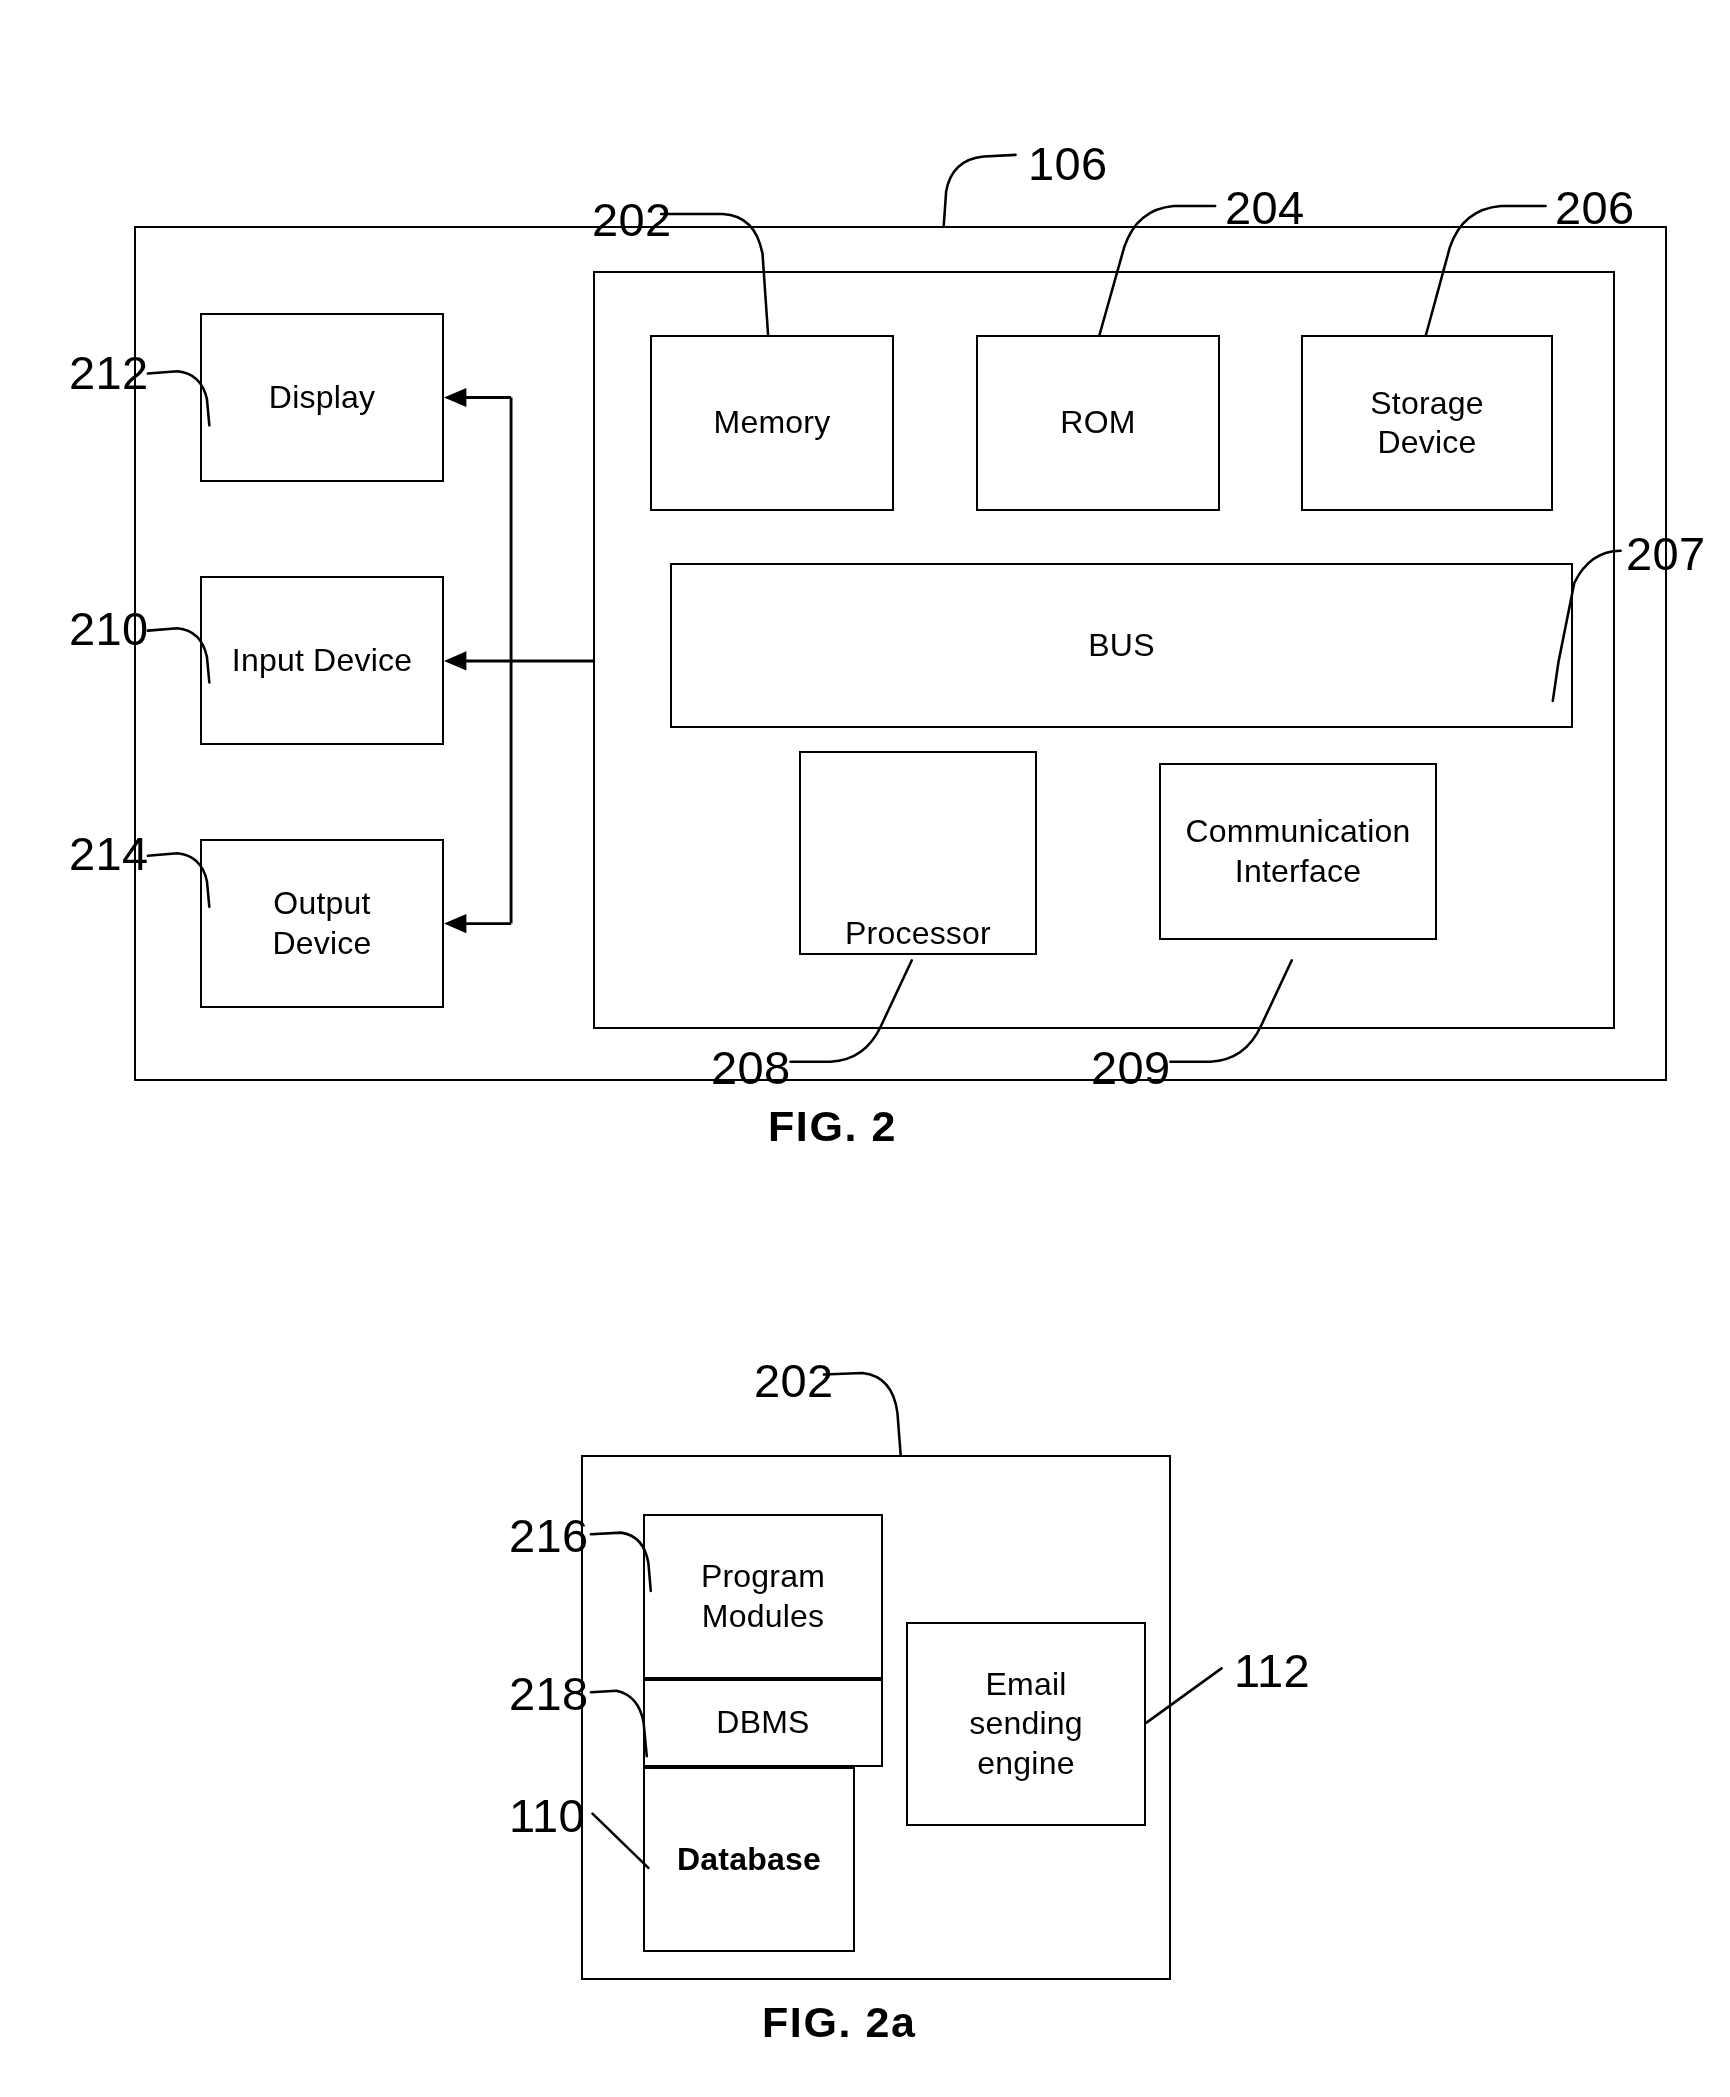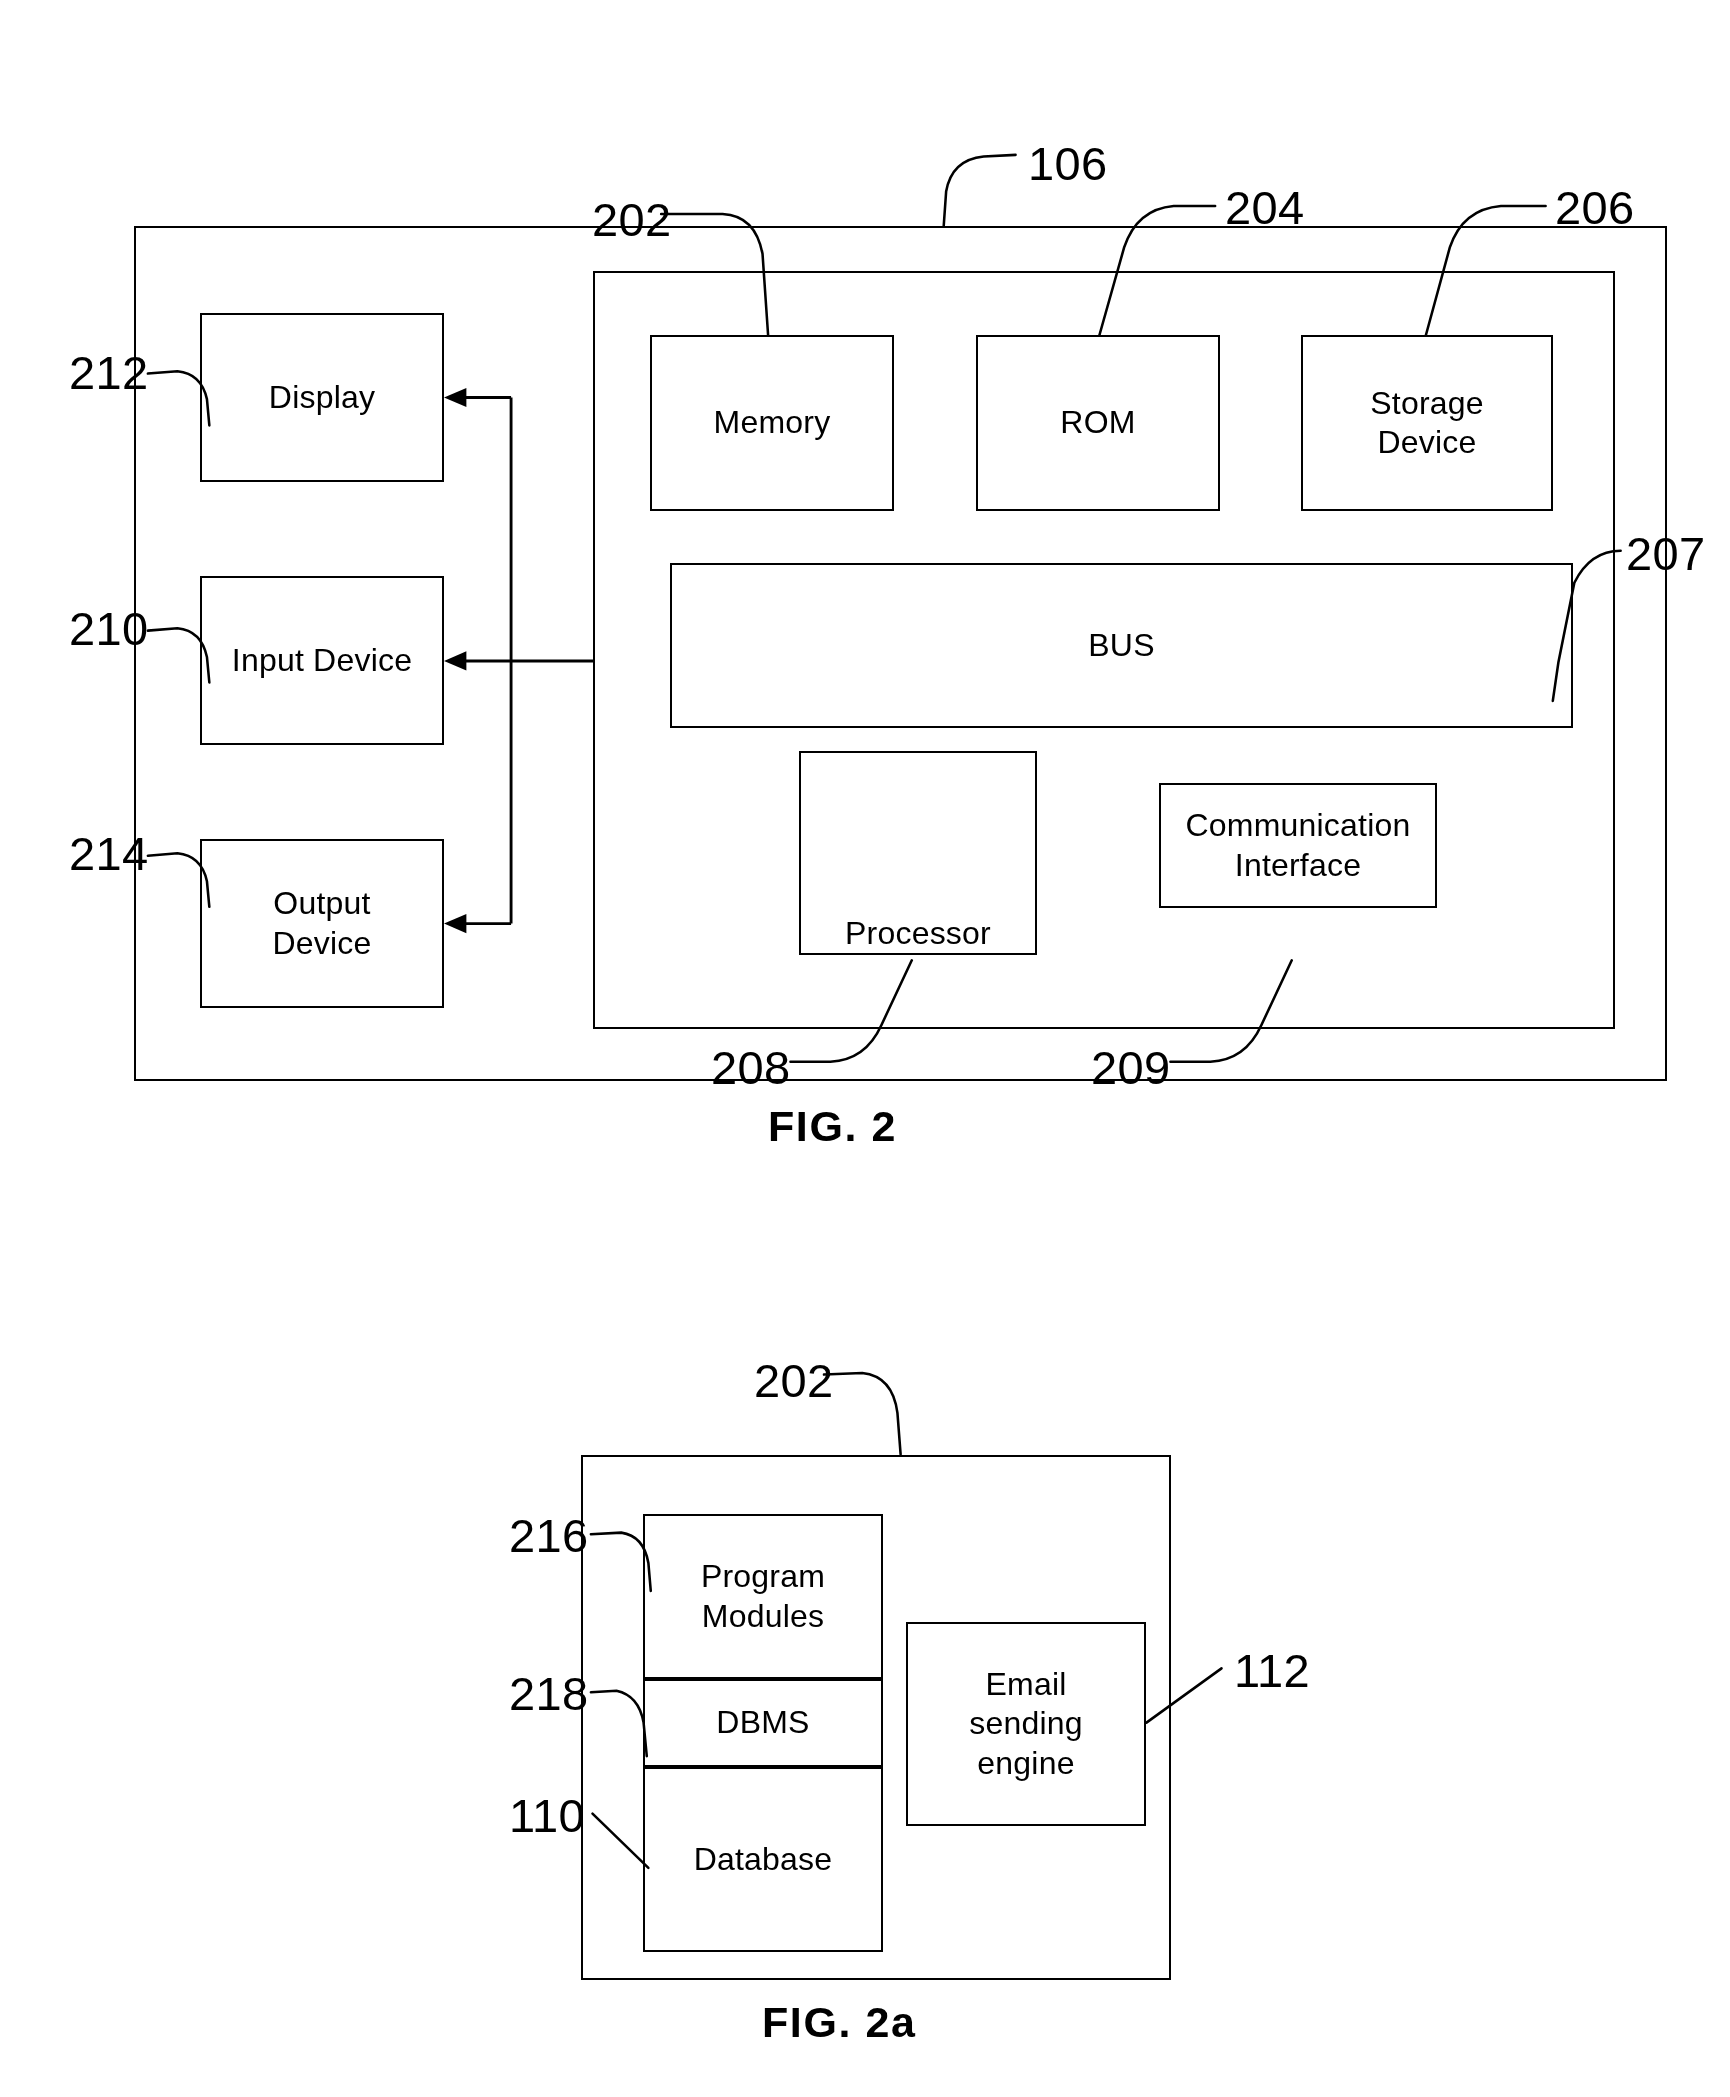--- a/index.html
+++ b/index.html
@@ -125,21 +125,21 @@
   </div>
 
   <div class="box" style="left:650px; top:563px; width:903px; height:165px;margin-left:20px;">
     <span class="box-label">BUS</span>
   </div>
 
   <div class="box" style="left:799px; top:751px; width:238px; height:204px;align-items:flex-end;">
     <span class="box-label">Processor</span>
   </div>
 
-  <div class="box" style="left:1159px; top:783px; width:278px; height:125px;">
+  <div class="box" style="left:1159px; top:763px; width:278px; height:177px;">
     <span class="box-label">
       <span>Communication</span><br>
       <span>Interface</span>
     </span>
   </div>
 
   <div class="ref" style="left:1028px; top:136px;">106</div>
   <div class="ref" style="left:592px; top:192px;">202</div>
   <div class="ref" style="left:1225px; top:180px;">204</div>
   <div class="ref" style="left:1555px; top:180px;">206</div>
@@ -158,21 +158,21 @@
     <span class="box-label">
       <span>Program</span><br>
       <span>Modules</span>
     </span>
   </div>
 
   <div class="box" style="left:643px; top:1679px; width:240px; height:88px;">
     <span class="box-label">DBMS</span>
   </div>
 
-  <div class="box" style="left:643px; top:1767px; width:240px; height:185px;">
+  <div class="box" style="left:643px; top:1767px; width:212px; height:185px;font-weight:bold;">
     <span class="box-label">Database</span>
   </div>
 
   <div class="box" style="left:906px; top:1622px; width:240px; height:204px;">
     <span class="box-label">
       <span>Email</span><br>
       <span>sending</span><br>
       <span>engine</span>
     </span>
   </div>

